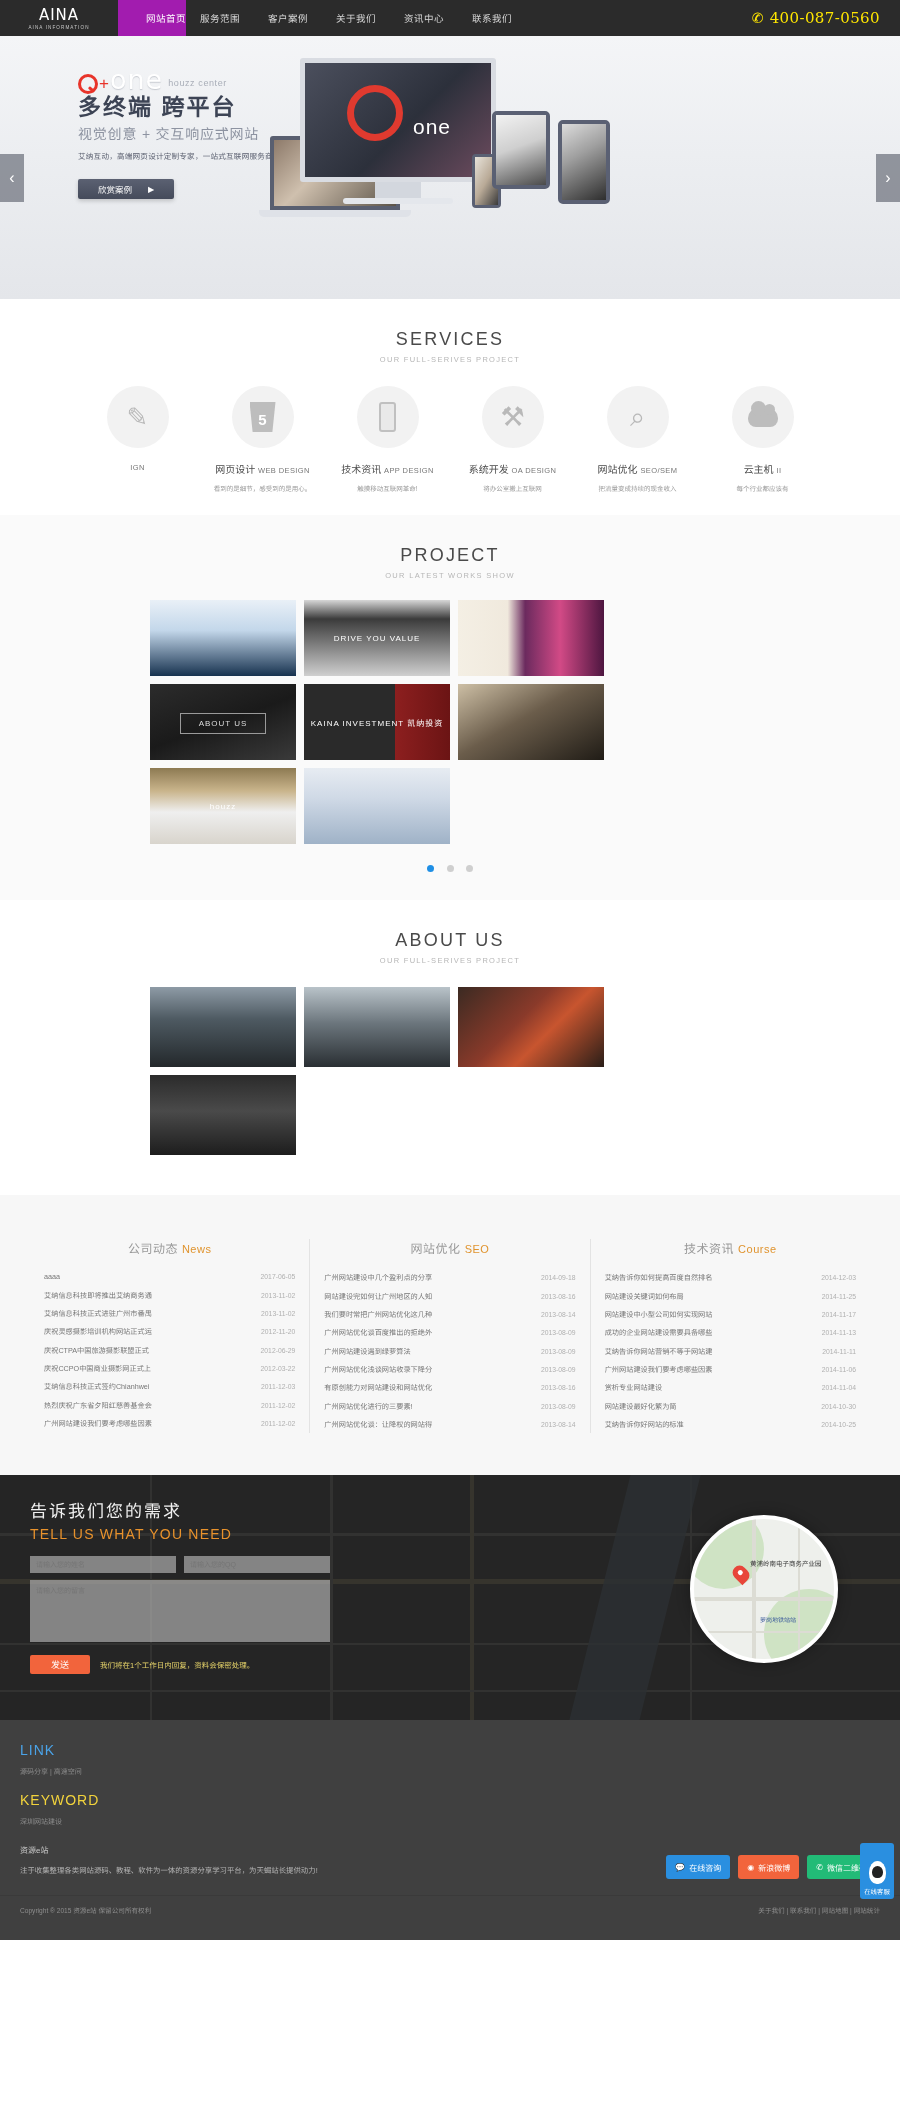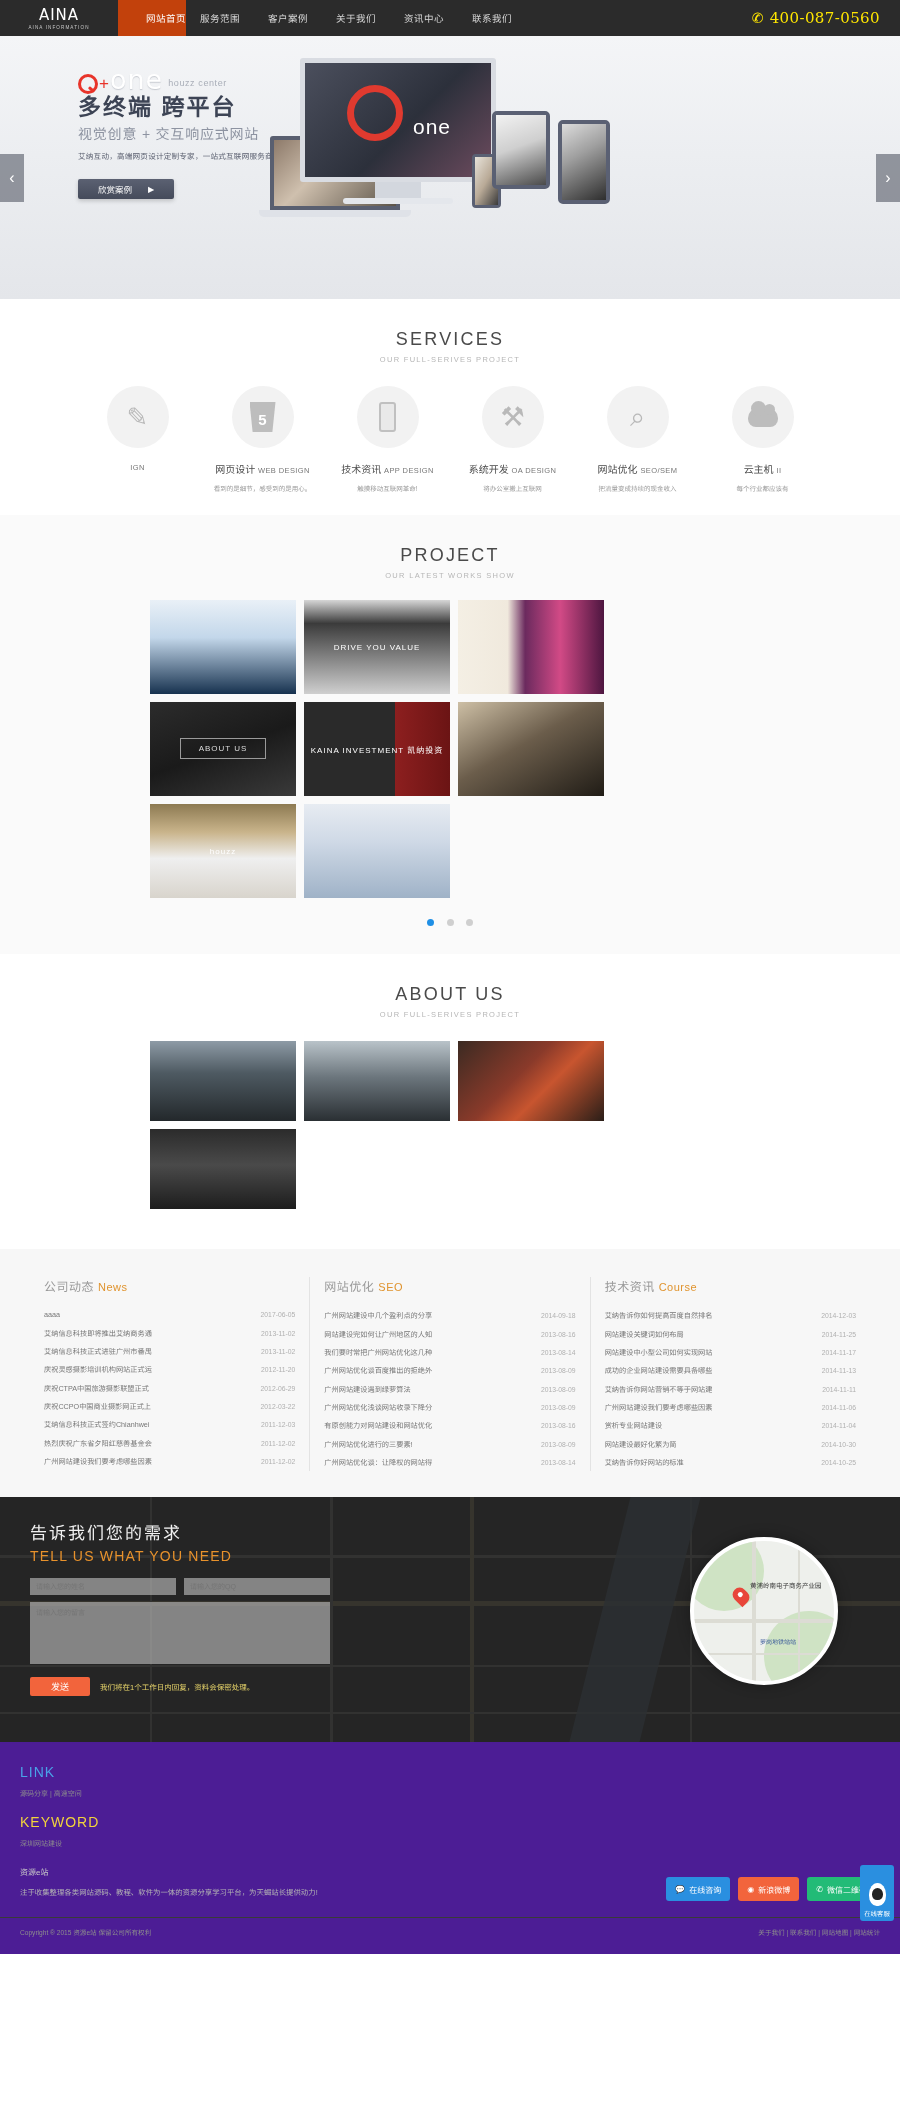--- a/index.html
+++ b/index.html
@@ -49,21 +49,21 @@
   .nav-item {
     width: 68px;
     display: flex;
     align-items: center;
     justify-content: center;
     color: #d8d8d8;
     font-size: 9.5px;
     letter-spacing: .5px;
     cursor: pointer;
   }
-  .nav-item.active { background: #c2410c; color: #fff; padding-left: 28px; }
+  .nav-item.active { background: #a21caf; color: #fff; padding-left: 28px; }
   .phone {
     margin-left: auto;
     display: flex;
     align-items: center;
     gap: 6px;
     padding-right: 20px;
     color: #ffe600;
   }
   .phone-icon { font-size: 14px; line-height: 1; }
   .phone-num { font-size: 15px; letter-spacing: .4px; font-family: "DejaVu Serif", serif; }
@@ -181,21 +181,21 @@
   .tools { font-size: 27px; color:#b9b9b9; line-height: 1; }
   .mag { font-size: 27px; color:#b9b9b9; line-height: 1; }
   .cloud { width: 30px; height: 19px; background:#bdbdbd; border-radius: 10px 10px 8px 8px; position:relative;}
   .cloud:before{content:"";position:absolute;width:15px;height:15px;background:#bdbdbd;border-radius:50%;top:-7px;left:3px;}
   .cloud:after{content:"";position:absolute;width:11px;height:11px;background:#bdbdbd;border-radius:50%;top:-4px;left:16px;}
   .pen { font-size: 26px; color:#b9b9b9; line-height:1; }
 
   
   .project-wrap { background:#fafafa; padding-bottom: 8px; }
   .grid { width: 600px; margin: 16px auto 0; display:flex; flex-wrap: wrap; gap: 8px; }
-  .cell { width: 146px; height: 94px; overflow:hidden; position:relative; cursor:pointer; }
+  .cell { width: 146px; height: 76px; overflow:hidden; position:relative; cursor:pointer; }
   .p1 { background: linear-gradient(180deg,#e9f0f7 0%,#c3d7ea 40%,#17324f 100%); }
   .p2 { background: linear-gradient(180deg,#d6d6d6 0%,#3b3b3b 25%,#cfcfcf 100%); }
   .p3 { background: linear-gradient(90deg,#f4efe4 0%,#f0e9dd 34%,#6b2a5e 46%,#d24a86 70%,#4d1640 100%); }
   .p4 { background: linear-gradient(160deg,#2c2c2c 0%,#1a1a1a 50%,#3a3a3a 100%); }
   .p5 { background: linear-gradient(90deg,#2a2a2a 0%,#2a2a2a 62%,#8d1f1f 62%,#6b1414 100%); }
   .p6 { background: linear-gradient(150deg,#cdbfa5 0%,#6b5d4b 45%,#201c16 100%); }
   .p7 { background: linear-gradient(180deg,#8d7a52 0%,#c9b48b 30%,#efefef 58%,#d8d4cc 100%); }
   .p8 { background: linear-gradient(180deg,#e7ecf2 0%,#cfd9e6 40%,#9fb2c7 100%); }
   .cell-label {
     position:absolute; left:0; right:0; top:50%; transform: translateY(-50%);
@@ -217,21 +217,21 @@
   
   .about-wrap { background:#fff; padding-bottom: 40px; }
   .ab-cell { width: 146px; height: 80px; overflow:hidden; }
   .a1 { background: linear-gradient(180deg,#8e9ba6 0%,#4e5a62 40%,#23282b 100%); }
   .a2 { background: linear-gradient(180deg,#b9c3c9 0%,#6c767d 45%,#2a2f33 100%); }
   .a3 { background: linear-gradient(135deg,#3b2a22 0%,#8a3a2a 42%,#c8552f 60%,#2a1e18 100%); }
   .a4 { background: linear-gradient(180deg,#2b2b2b 0%,#4a4a4a 45%,#1d1d1d 100%); }
 
   
   .news-wrap { background:#f7f7f7; padding: 28px 0 26px; }
-  .news { width: 840px; margin: 0 auto; display:flex; }
+  .news { width: 840px; margin: 16px auto; display:flex;text-align:center; }
   .news-col { flex: 1; padding: 0 14px; }
   .news-col + .news-col { border-left: 1px solid #e3e3e3; }
   .news-title { font-size: 12px; color:#9a9a9a; letter-spacing: .5px; margin-bottom: 12px; }
   .news-title .en { color:#e0942f; font-size: 11px; margin-left: 4px; }
   .news-li {
     display:flex; justify-content:space-between; align-items:baseline;
     font-size: 7.2px; color:#777; padding: 4.2px 0; cursor:pointer;
   }
   .news-li .txt { overflow:hidden; white-space:nowrap; text-overflow: clip; max-width: 158px; }
   .news-li .dt { color:#b0b0b0; font-size: 6.8px; flex:none; margin-left: 6px; }
@@ -278,21 +278,21 @@
   .mc-green { position:absolute; background:#cfe3c4; }
   .mc-pin {
     position:absolute; left: 40px; top: 46px; width: 14px; height: 18px;
     background:#e8463a; border-radius: 7px 7px 7px 0; transform: rotate(-45deg);
   }
   .mc-pin:after{content:"";position:absolute;width:5px;height:5px;background:#fff;border-radius:50%;left:4.5px;top:4.5px;}
   .mc-lab { position:absolute; left: 56px; top: 40px; font-size: 6.5px; color:#3a3a3a; line-height:9px; }
   .mc-lab2 { position:absolute; left: 66px; top: 96px; font-size: 6px; color:#3a5a9a; }
 
   
-  .footer { background:#4c1d95; padding: 22px 0 8px; position:relative; }
+  .footer { background:#404040; padding: 22px 0 16px; position:relative; }
   .f-inner { width: 860px; margin: 0 auto; position:relative; }
   .f-link { font-size: 14px; color:#4aa3e8; letter-spacing: 1px; }
   .f-sub { font-size: 7px; color:#8d8d8d; margin-top: 8px; }
   .f-key { font-size: 14px; color:#f2d33c; letter-spacing: 1px; margin-top: 16px; }
   .f-site { font-size: 8px; color:#c9c9c9; margin-top: 18px; }
   .f-desc { font-size: 7.4px; color:#b4b4b4; margin-top: 9px; }
   .chat-row { position:absolute; right: 4px; bottom: -4px; display:flex; gap: 8px; align-items:flex-end; }
   .chat-btn {
     height: 24px; border-radius: 3px; color:#fff; font-size: 8px;
     display:flex; align-items:center; gap: 4px; padding: 0 9px; cursor:pointer;

